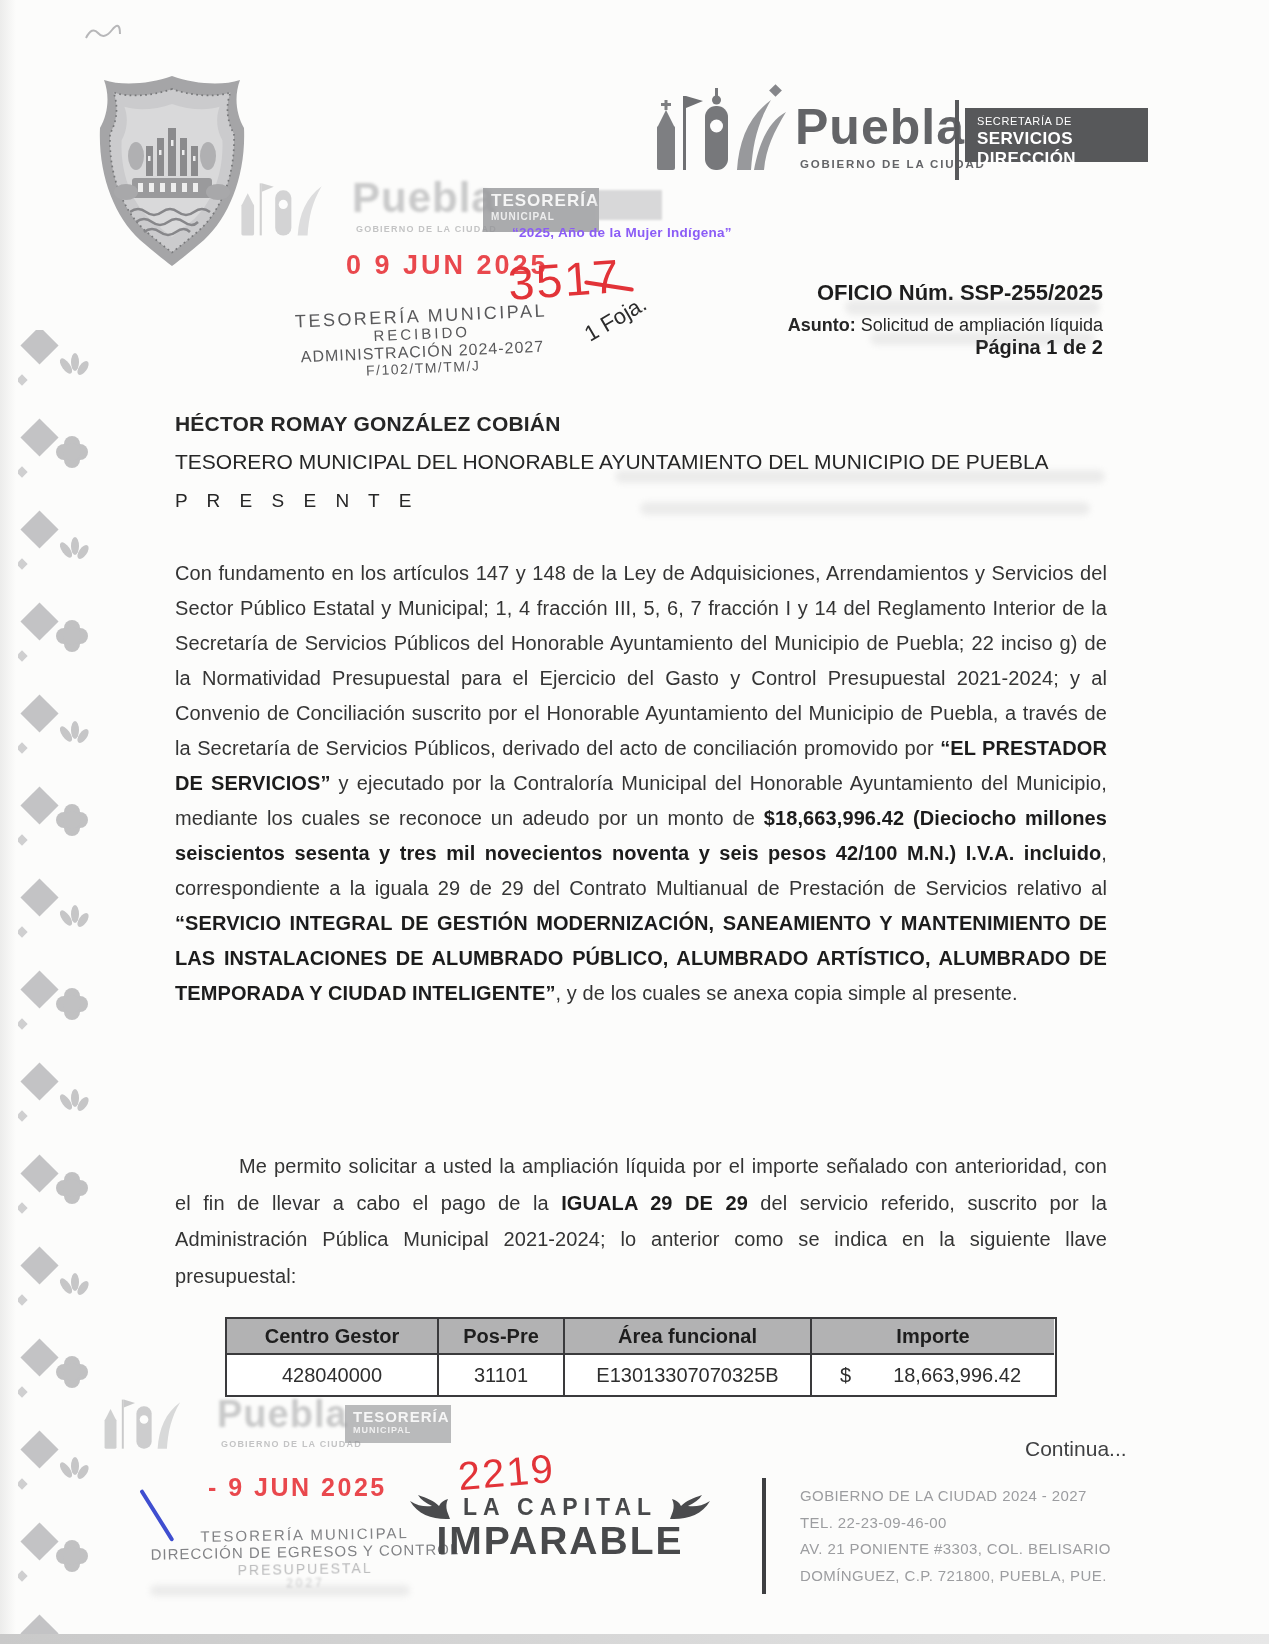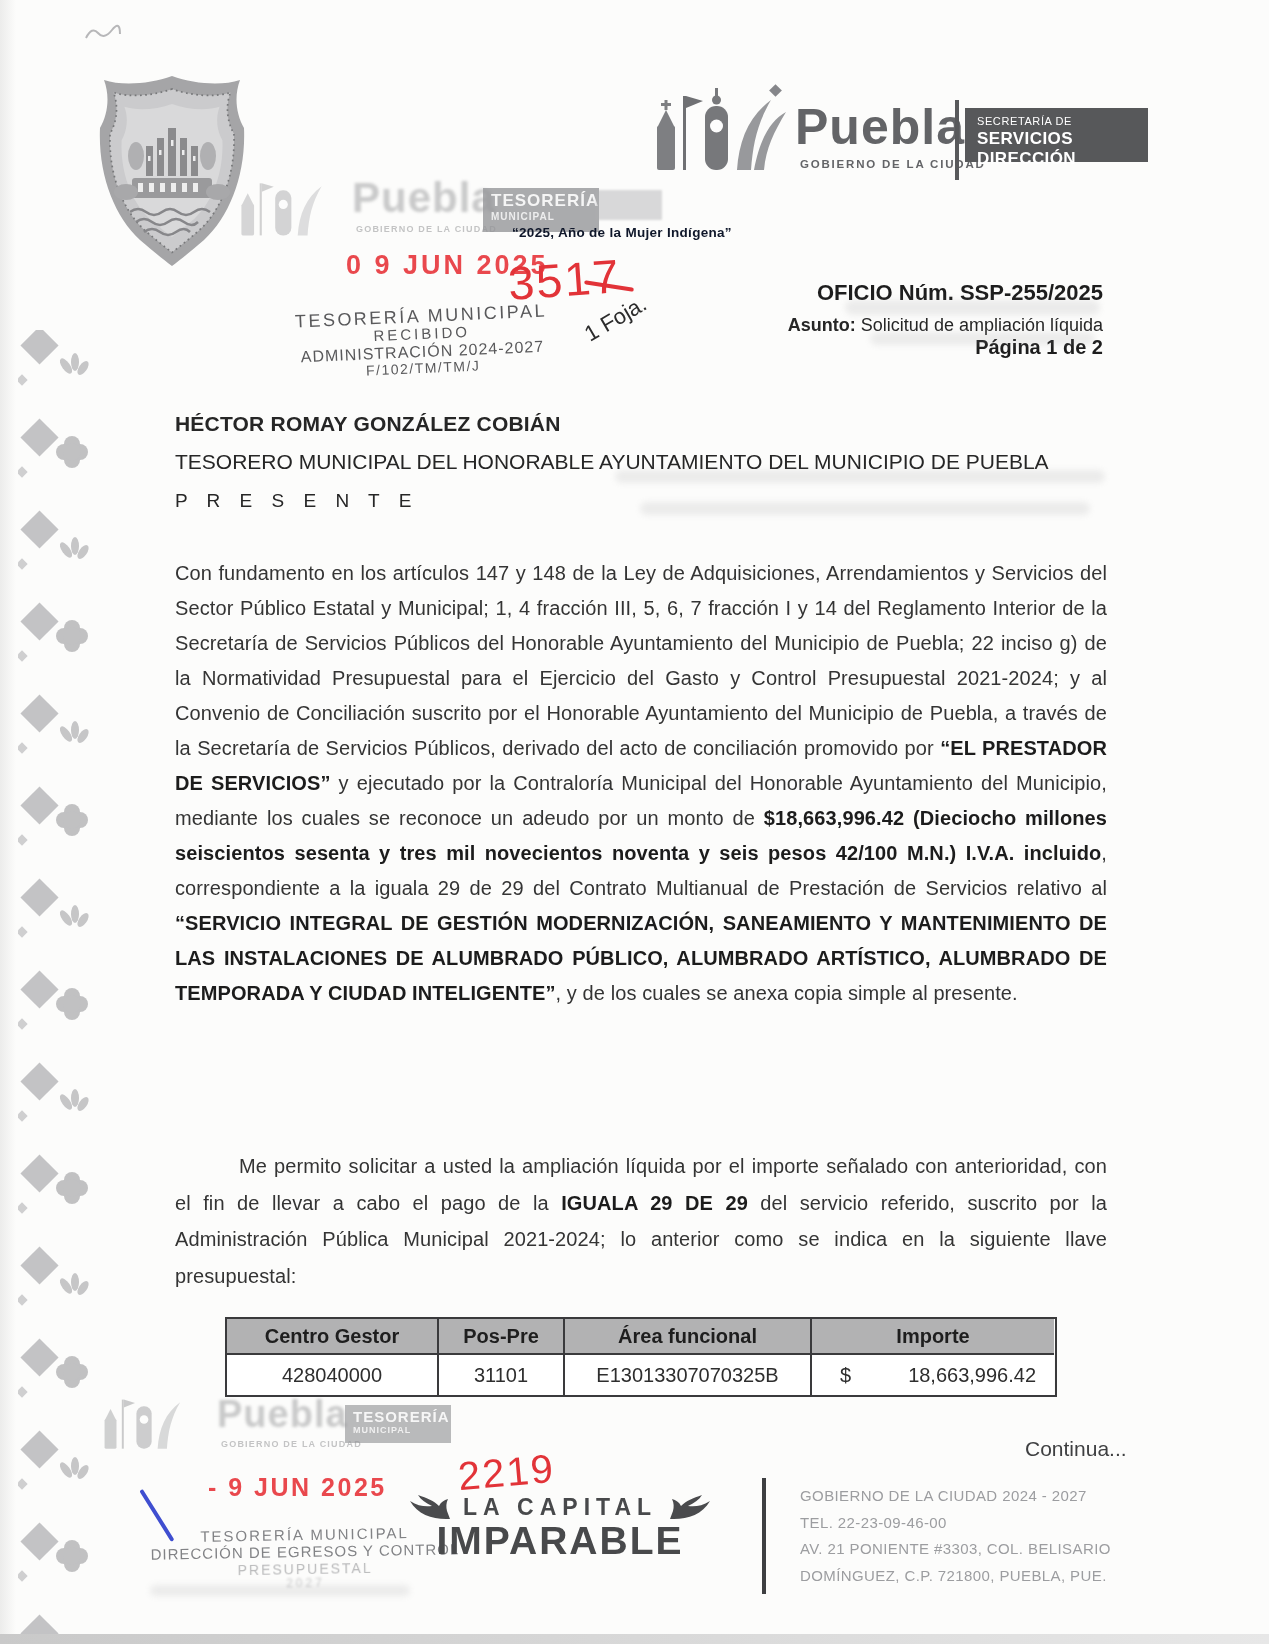--- a/index.html
+++ b/index.html
@@ -20,21 +20,21 @@
   #hdr-badge .l2{font-size:17px;font-weight:800;letter-spacing:.4px;margin-top:2px;}
   
   .ghostword{font-size:42px;font-weight:800;color:#8b8c8e;opacity:.45;filter:blur(1.5px);letter-spacing:1px;}
   .ghosttag{font-size:9px;font-weight:700;color:#8b8c8e;opacity:.5;filter:blur(.7px);letter-spacing:1.2px;}
   .ghostbadge{background:#96979a;opacity:.8;filter:blur(.4px);color:#f4f4f4;padding:3px 8px;box-sizing:border-box;}
   .ghostbadge .b1{font-size:17px;font-weight:800;letter-spacing:1px;}
   .ghostbadge .b2{font-size:10px;font-weight:700;letter-spacing:1px;opacity:.9;}
   #ghost-top{left:240px;top:172px;width:530px;height:80px;}
   #ghost-bottom{left:95px;top:1385px;width:380px;height:75px;}
   
-  #quote{left:512px;top:225px;font-size:13.5px;font-weight:700;color:#0f172a;letter-spacing:.3px;}
+  #quote{left:512px;top:225px;font-size:13.5px;font-weight:700;color:#8b5cf6;letter-spacing:.3px;}
   
   .reddate{color:#e8393f;font-weight:700;opacity:.92;}
   #rdate1{left:346px;top:250px;font-size:27px;letter-spacing:3px;}
   #rdate2{left:208px;top:1473px;font-size:25px;letter-spacing:2.5px;}
   .handred{color:#e23338;}
   #folio1{left:508px;top:252px;font-size:47px;transform:rotate(-4deg);letter-spacing:2px;}
   #folio1-bar{left:584px;top:284px;width:50px;height:4px;background:#e23338;transform:rotate(9deg);border-radius:2px;}
   #folio2{left:458px;top:1450px;font-size:40px;transform:rotate(-5deg);letter-spacing:2px;}
   #fojas{left:582px;top:306px;font-size:22px;color:#2c2c2c;transform:rotate(-30deg);font-weight:500;}
   
@@ -61,21 +61,21 @@
   .para b{color:#1c1c1c;}
   
   #table{left:225px;top:1317px;width:832px;border:2.5px solid #3a3a3c;box-sizing:border-box;}
   .trow{display:flex;}
   .tcell{box-sizing:border-box;border-right:2.5px solid #3a3a3c;display:flex;align-items:center;justify-content:center;}
   .tcell:last-child{border-right:none;}
   .thead .tcell{background:#b2b2b3;height:36px;font-weight:800;font-size:20px;color:#1e1e1e;border-bottom:2.5px solid #3a3a3c;}
   .tbody .tcell{height:40px;font-size:20px;color:#2e2e2e;background:#fff;}
   .c1{width:212px;} .c2{width:126px;} .c3{width:247px;} .c4{width:242px;}
   .importe-cell{justify-content:flex-start !important;padding:0 0 0 28px;}
-  .importe-cell .amt{margin-left:57px;}
+  .importe-cell .amt{margin-left:42px;}
   
   #continua{left:1025px;top:1437px;font-size:21px;color:#3e3f41;}
   #divider2{left:762px;top:1478px;width:3.5px;height:116px;background:#3e3f41;}
   #footer{left:800px;top:1483px;font-size:15px;line-height:26.5px;color:#9c9da0;letter-spacing:.4px;}
   
   #pen{left:139px;top:1490px;width:4px;height:60px;background:#2a3bcb;transform:rotate(-32deg);transform-origin:top center;border-radius:2px;opacity:.9;}
   #stamp2{left:135px;top:1526px;width:340px;text-align:center;color:#828386;line-height:1.15;transform:rotate(-1deg);}
   #stamp2 .s1{font-size:15px;letter-spacing:2px;}
   #stamp2 .s2{font-size:15px;letter-spacing:1px;}
   #stamp2 .s3{font-size:14px;letter-spacing:2px;opacity:.55;filter:blur(.4px);}

